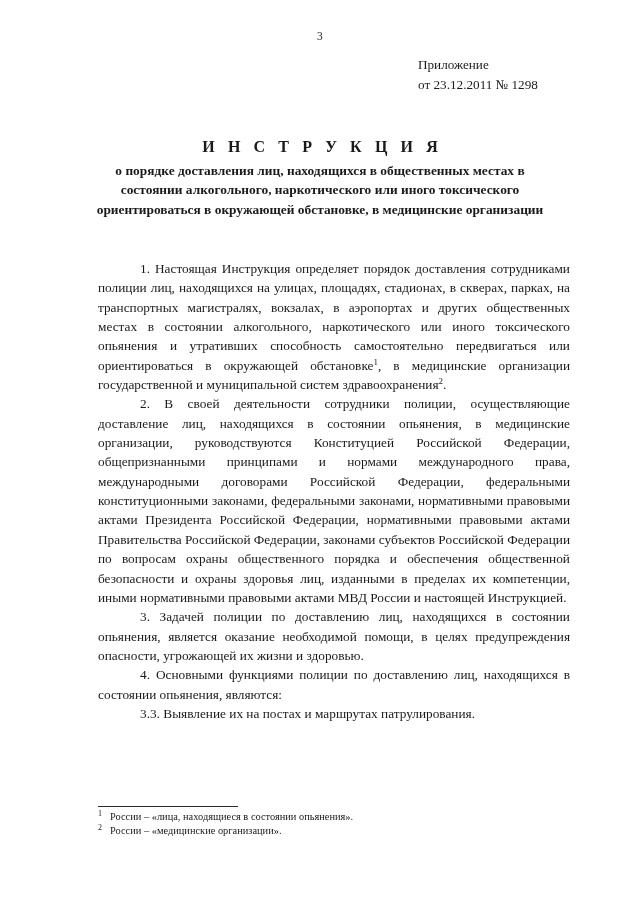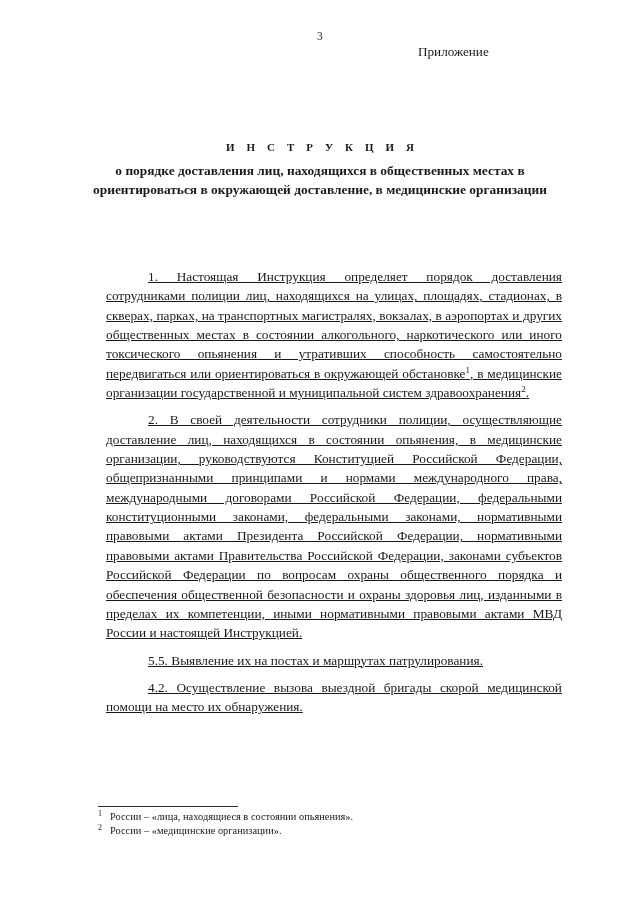--- a/index.html
+++ b/index.html
@@ -30,41 +30,41 @@
     width: 640px;
     text-align: center;
     font-size: 11.5px;
     line-height: 13px;
     letter-spacing: 0.2px;
   }
 
   
   .appendix-block {
     position: absolute;
-    top: 42px;
+    top: 55px;
     left: 418px;
     width: 210px;
     font-size: 13.2px;
     line-height: 19.5px;
     text-align: left;
   }
   .appendix-block div {
     white-space: nowrap;
   }
 
   
   .title-wrap {
     position: absolute;
     top: 137px;
     left: 63px;
     width: 514px;
     text-align: center;
   }
   .doc-title {
-    font-size: 11px;
+    font-size: 16px;
     font-weight: bold;
     letter-spacing: 4.6px;
     line-height: 20px;
     margin-bottom: 4px;
     text-indent: 4.6px;
   }
   .doc-subtitle {
     font-size: 13.4px;
     font-weight: bold;
     line-height: 19.4px;
@@ -79,24 +79,23 @@
     position: absolute;
     top: 259px;
     left: 98px;
     width: 472px;
     font-size: 13.3px;
     line-height: 19.35px;
     text-align: justify;
     text-justify: inter-word;
   }
   .body-text p {
-    margin: 8px;
+    margin: 0;
     text-indent: 42px;
     text-align: justify;
-    text-decoration: underline;
   }
   sup.fn {
     font-size: 9px;
     vertical-align: super;
     line-height: 0;
   }
 
   
   .footnotes {
     position: absolute;
@@ -126,41 +125,44 @@
 </style>
 </head>
 <body>
 
 <div class="page">
 
   <div class="page-number">3</div>
 
   <div class="appendix-block">
     <div>Приложение</div>
+    <div>от 23.12.2011  № 1298</div>
   </div>
 
   <div class="title-wrap">
     <div class="doc-title">И Н С Т Р У К Ц И Я</div>
     <div class="doc-subtitle">
       <span class="sub-line">о порядке доставления лиц, находящихся в общественных местах в</span>
-      <span class="sub-line">ориентироваться в окружающей доставление, в медицинские организации</span>
+      <span class="sub-line">состоянии алкогольного, наркотического или иного токсического</span>
+      <span class="sub-line">ориентироваться в окружающей обстановке, в медицинские организации</span>
     </div>
   </div>
 
   <div class="body-text">
 
     <p><span>1. Настоящая Инструкция определяет порядок доставления сотрудниками полиции лиц, находящихся на улицах, площадях, стадионах, в скверах, парках, на транспортных магистралях, вокзалах, в аэропортах и других общественных местах в состоянии алкогольного, наркотического или иного токсического опьянения и утративших способность самостоятельно передвигаться или ориентироваться в окружающей обстановке</span><sup class="fn">1</sup><span>, в медицинские организации государственной и муниципальной систем здравоохранения</span><sup class="fn">2</sup><span>.</span></p>
 
     <p>2. В своей деятельности сотрудники полиции, осуществляющие доставление лиц, находящихся в состоянии опьянения, в медицинские организации, руководствуются Конституцией Российской Федерации, общепризнанными принципами и нормами международного права, международными договорами Российской Федерации, федеральными конституционными законами, федеральными законами, нормативными правовыми актами Президента Российской Федерации, нормативными правовыми актами Правительства Российской Федерации, законами субъектов Российской Федерации по вопросам охраны общественного порядка и обеспечения общественной безопасности и охраны здоровья лиц, изданными в пределах их компетенции, иными нормативными правовыми актами МВД России и настоящей Инструкцией.</p>
 
+    <p>3. Задачей полиции по доставлению лиц, находящихся в состоянии опьянения, является оказание необходимой помощи, в целях предупреждения опасности, угрожающей их жизни и здоровью.</p>
 
+    <p>4. Основными функциями полиции по доставлению лиц, находящихся в состоянии опьянения, являются:</p>
 
-    <p>5.5. Выявление их на постах и маршрутах патрулирования.</p>
+    <p>3.3. Выявление их на постах и маршрутах патрулирования.</p>
 
-    <p>4.2. Осуществление вызова выездной бригады скорой медицинской помощи на место их обнаружения.</p>
 
 
   </div>
 
   <div class="footnotes">
     <div class="footnote-rule"></div>
     <div class="footnote-item">
       <span class="fn-marker">1</span>
       <span>России – «лица, находящиеся в состоянии опьянения».</span>
     </div>

